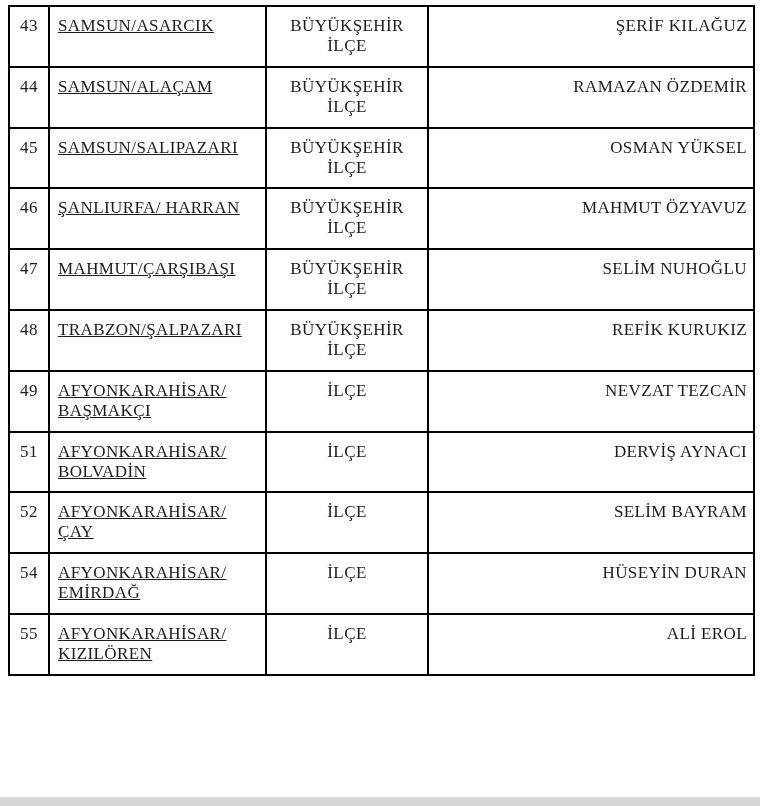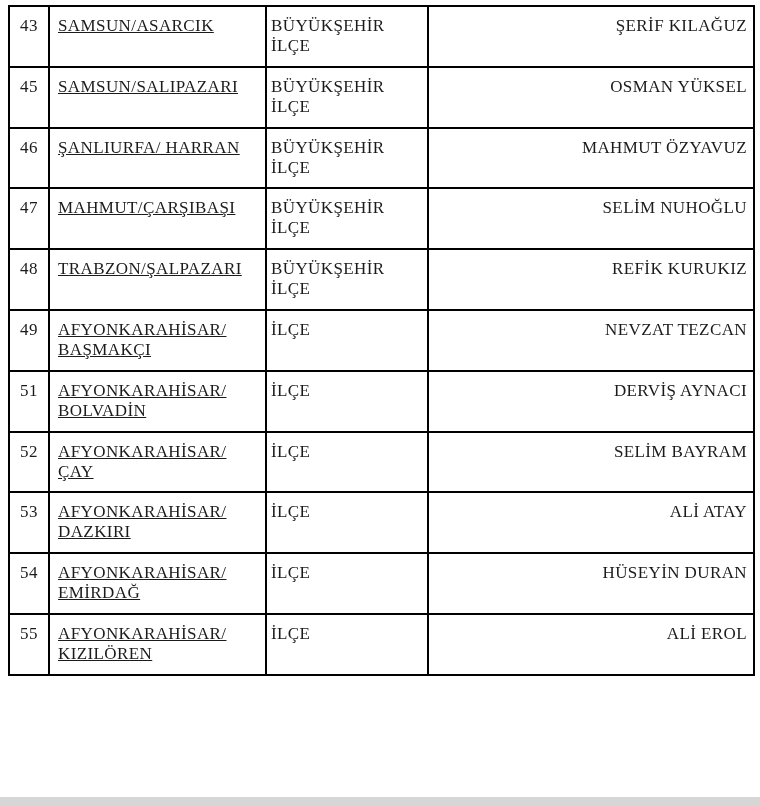--- a/index.html
+++ b/index.html
@@ -53,20 +53,21 @@
     padding-right: 2px;
   }
   td.c-loc {
     text-align: left;
     padding-left: 8px;
     padding-right: 4px;
     white-space: pre-line;
     text-decoration: underline;
   }
   td.c-type {
+    text-align: center;
     white-space: pre-line;
     padding-left: 4px;
     padding-right: 4px;
   }
   td.c-name {
     text-align: right;
     padding-left: 6px;
     padding-right: 6px;
   }
   .bottom-strip {
@@ -89,20 +90,27 @@
       <col style="width:162px">
       <col style="width:326px">
     </colgroup>
     <tbody id="table-body">
         <tr>
           <td class="c-no">43</td>
           <td class="c-loc">SAMSUN/ASARCIK</td>
           <td class="c-type">BÜYÜKŞEHİR
 İLÇE</td>
           <td class="c-name">ŞERİF KILAĞUZ</td>
+        </tr>
+        <tr>
+          <td class="c-no">44</td>
+          <td class="c-loc">SAMSUN/ALAÇAM</td>
+          <td class="c-type">BÜYÜKŞEHİR
+İLÇE</td>
+          <td class="c-name">RAMAZAN ÖZDEMİR</td>
         </tr>
         <tr>
           <td class="c-no">45</td>
           <td class="c-loc">SAMSUN/SALIPAZARI</td>
           <td class="c-type">BÜYÜKŞEHİR
 İLÇE</td>
           <td class="c-name">OSMAN YÜKSEL</td>
         </tr>
         <tr>
           <td class="c-no">46</td>
@@ -140,27 +148,20 @@
           <td class="c-name">DERVİŞ AYNACI</td>
         </tr>
         <tr>
           <td class="c-no">52</td>
           <td class="c-loc">AFYONKARAHİSAR/
 ÇAY</td>
           <td class="c-type">İLÇE</td>
           <td class="c-name">SELİM BAYRAM</td>
         </tr>
         <tr>
-          <td class="c-no">53</td>
-          <td class="c-loc">AFYONKARAHİSAR/
-DAZKIRI</td>
-          <td class="c-type">İLÇE</td>
-          <td class="c-name">ALİ ATAY</td>
-        </tr>
-        <tr>
           <td class="c-no">54</td>
           <td class="c-loc">AFYONKARAHİSAR/
 EMİRDAĞ</td>
           <td class="c-type">İLÇE</td>
           <td class="c-name">HÜSEYİN DURAN</td>
         </tr>
         <tr>
           <td class="c-no">55</td>
           <td class="c-loc">AFYONKARAHİSAR/
 KIZILÖREN</td>

